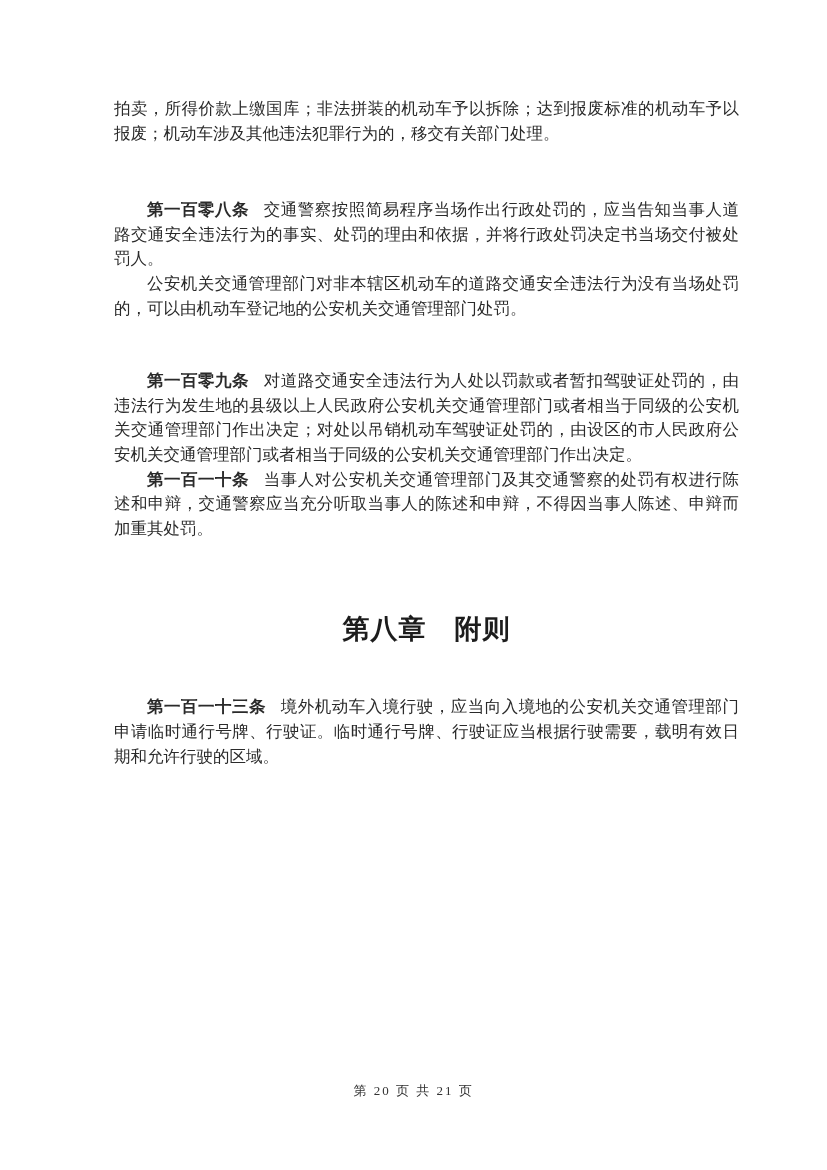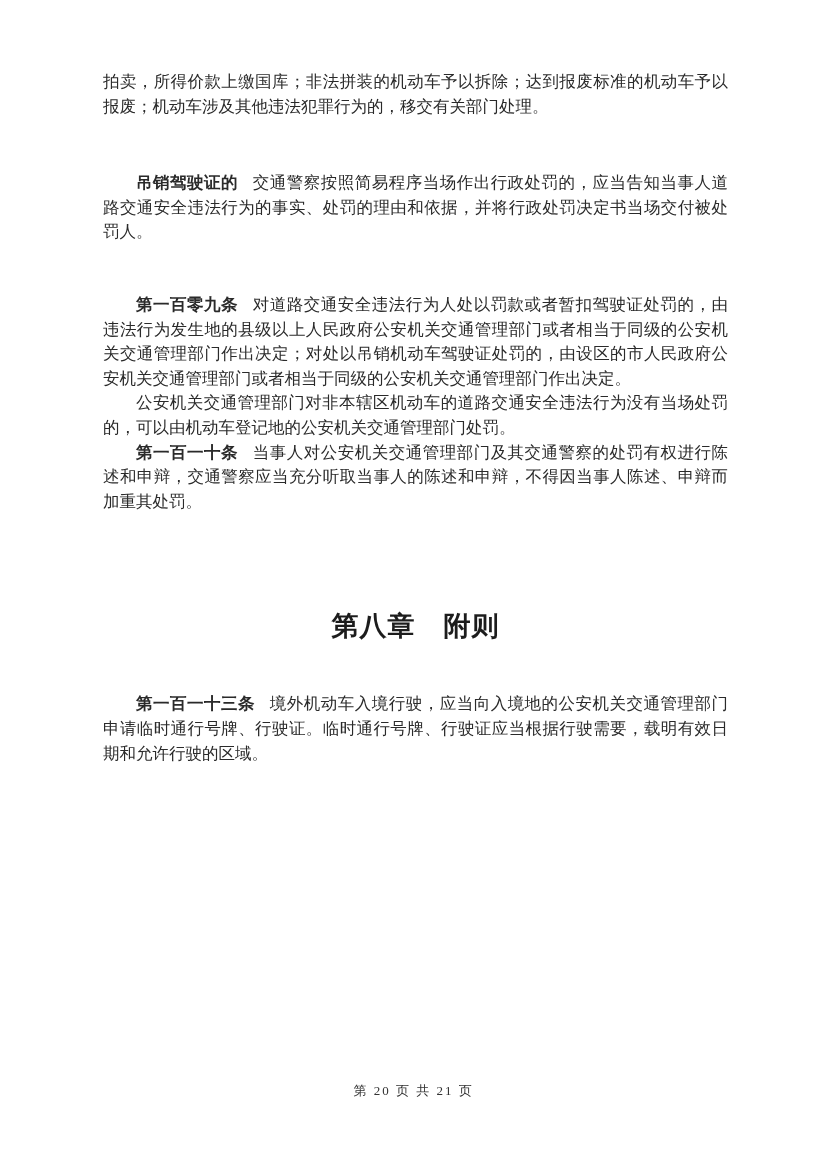--- a/index.html
+++ b/index.html
@@ -11,24 +11,24 @@
     position: relative;
     width: 827px;
     height: 1170px;
     background: #ffffff;
     overflow: hidden;
     font-family: "Liberation Serif", "DejaVu Serif", serif;
     color: #2a2a2a;
   }
   .content {
     position: absolute;
-    left: 103px;
+    left: 114px;
     top: 0;
     width: 625px;
-    padding-top: 70px;
+    padding-top: 97px;
   }
   .para {
     margin: 0;
     font-size: 16.5px;
     line-height: 24.6px;
     text-align: justify;
     text-justify: inter-ideograph;
     word-break: break-all;
   }
   .indent {
@@ -44,21 +44,21 @@
     font-weight: 700;
     font-size: 27px;
     line-height: 34px;
     text-align: center;
     color: #1c1c1c;
     letter-spacing: 1px;
   }
   .gap-b1 { margin-top: 52px; }
   .gap-b2 { margin-top: 48px; }
   .gap-b4 { }
-  .gap-b5 { margin-top: 95px; }
+  .gap-b5 { margin-top: 71px; }
   .gap-b6 { margin-top: 23px; }
   .gap-b7 { margin-top: 44px; }
   .gap-b8 { margin-top: 49px; }
   .footer {
     position: absolute;
     left: 0;
     top: 1082px;
     width: 827px;
     text-align: center;
     font-size: 13px;
@@ -69,28 +69,28 @@
 </style>
 </head>
 <body>
 
 <div class="page">
   <div class="content">
 
     <p class="para">拍卖，所得价款上缴国库；非法拼装的机动车予以拆除；达到报废标准的机动车予以报废；机动车涉及其他违法犯罪行为的，移交有关部门处理。</p>
 
     <p class="para indent gap-b1">
-      <span class="article-label">吊销驾驶证的</span><span>交通警察按照简易程序当场作出行政处罚的，应当告知当事人道路交通安全违法行为的事实、处罚的理由和依据，并将行政处罚决定书当场交付被处罚人。</span>
+      <span class="article-label">第一百零八条</span><span>交通警察按照简易程序当场作出行政处罚的，应当告知当事人道路交通安全违法行为的事实、处罚的理由和依据，并将行政处罚决定书当场交付被处罚人。</span>
     </p>
+
+    <p class="para indent">公安机关交通管理部门对非本辖区机动车的道路交通安全违法行为没有当场处罚的，可以由机动车登记地的公安机关交通管理部门处罚。</p>
 
     <p class="para indent gap-b2">
       <span class="article-label">第一百零九条</span><span>对道路交通安全违法行为人处以罚款或者暂扣驾驶证处罚的，由违法行为发生地的县级以上人民政府公安机关交通管理部门或者相当于同级的公安机关交通管理部门作出决定；对处以吊销机动车驾驶证处罚的，由设区的市人民政府公安机关交通管理部门或者相当于同级的公安机关交通管理部门作出决定。</span>
     </p>
-
-    <p class="para indent">公安机关交通管理部门对非本辖区机动车的道路交通安全违法行为没有当场处罚的，可以由机动车登记地的公安机关交通管理部门处罚。</p>
 
     <p class="para indent gap-b4">
       <span class="article-label">第一百一十条</span><span>当事人对公安机关交通管理部门及其交通警察的处罚有权进行陈述和申辩，交通警察应当充分听取当事人的陈述和申辩，不得因当事人陈述、申辩而加重其处罚。</span>
     </p>
 
     <h2 class="chapter-heading gap-b5">第八章　附则</h2>
 
 
 
     <p class="para indent gap-b8">

